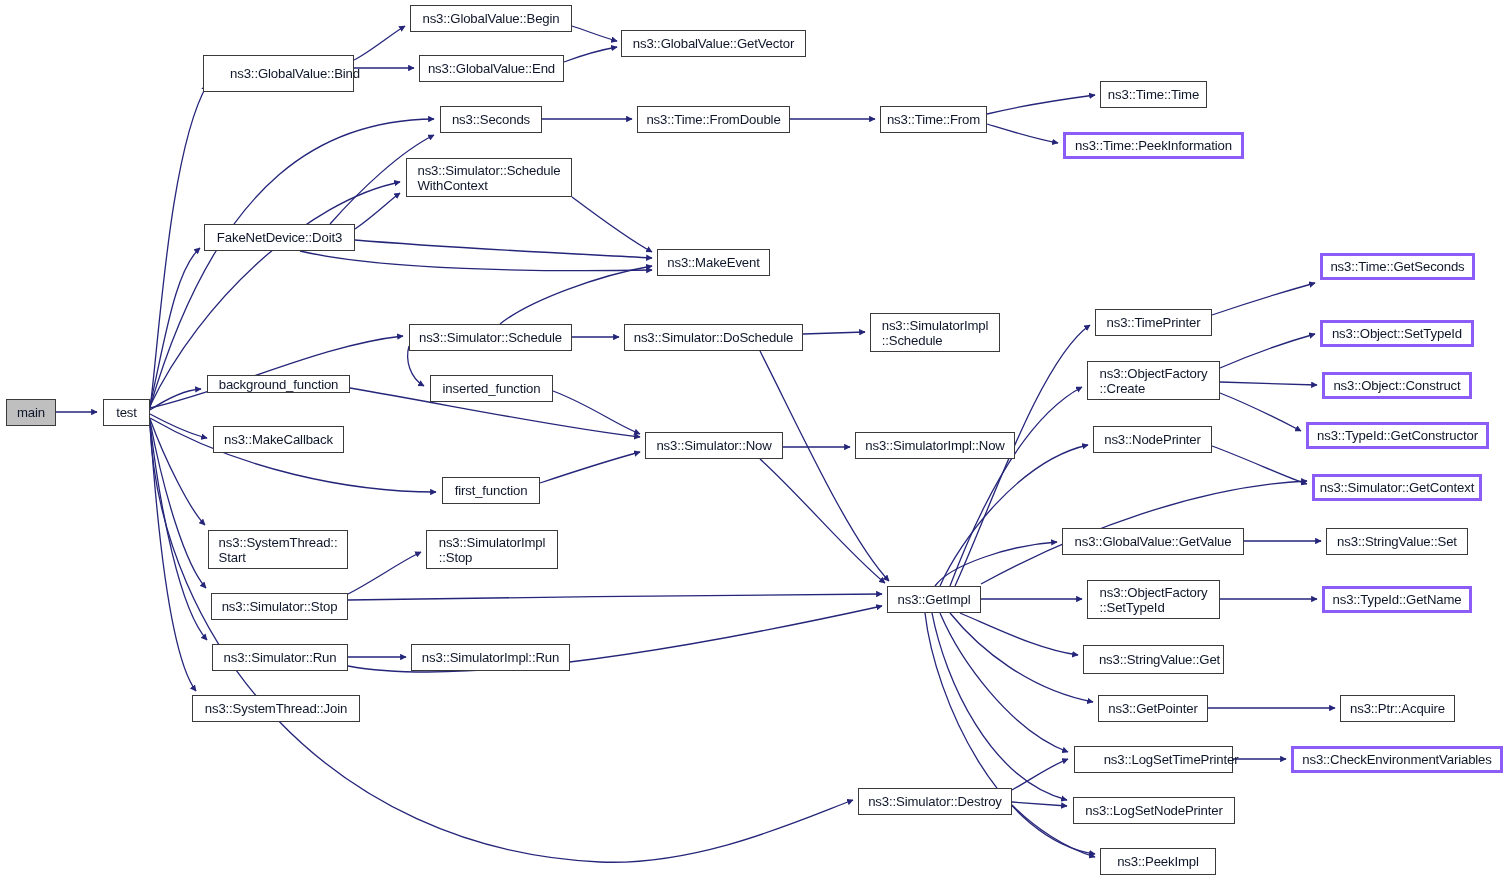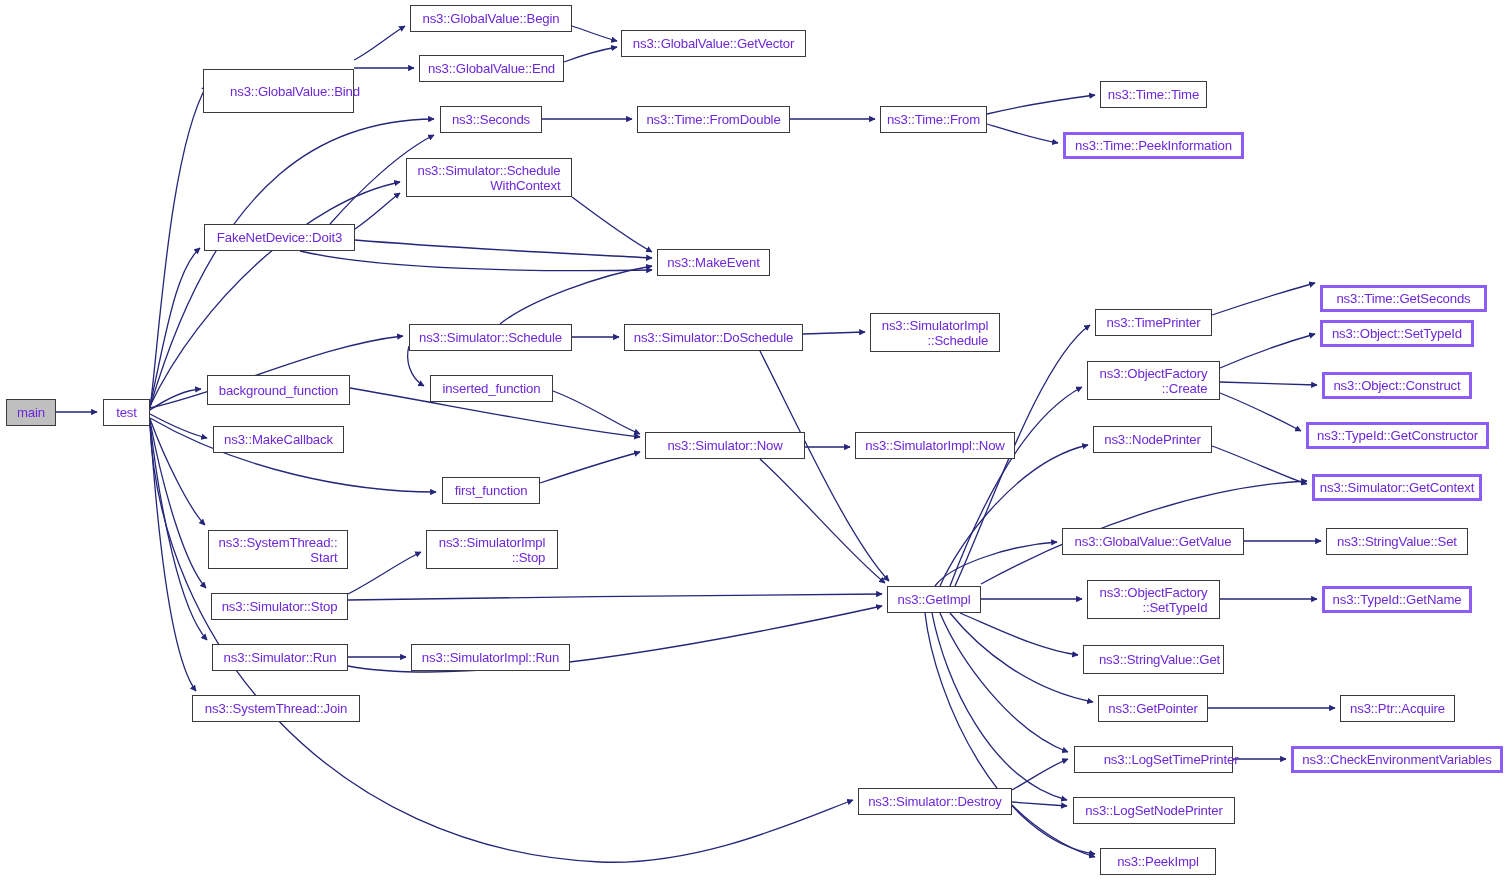--- a/index.html
+++ b/index.html
@@ -1,21 +1,21 @@
 <!DOCTYPE html>
 <html><head>
 <meta charset="utf-8">
 <style>
   html,body{margin:0;padding:0;background:#ffffff;}
   #canvas{position:relative;width:1509px;height:880px;background:#ffffff;
           font-family:"Liberation Sans","DejaVu Sans",sans-serif;overflow:hidden;}
   svg#edges{position:absolute;left:0;top:0;width:1509px;height:880px;pointer-events:none;}
   .node{position:absolute;box-sizing:border-box;display:flex;align-items:center;
-        justify-content:center;text-align:right;background:#ffffff;
-        border:1px solid #3a3a3a;color:#6d28d9;font-size:13.2px;line-height:15px;
+        justify-content:center;text-align:left;background:#ffffff;
+        border:1px solid #3a3a3a;color:#0f172a;font-size:13.2px;line-height:15px;
         letter-spacing:-0.15px;white-space:pre-line;z-index:5;}
   .node.red{border:3px solid #8b5cf6;}
   .node.root{background:#bfbfbf;border:1px solid #3a3a3a;}
 </style>
 </head>
 <body>
 
 <div id="canvas">
   <svg id="edges">
     <defs>
@@ -86,41 +86,41 @@
         <path d="M981,584 C1080,530 1200,486 1307,481" fill="none" stroke="#25257a" stroke-width="1.3" marker-end="url(#arrow)"></path>
         <path d="M1244,541 L1321,541" fill="none" stroke="#25257a" stroke-width="1.3" marker-end="url(#arrow)"></path>
         <path d="M1220,599 L1317,599" fill="none" stroke="#25257a" stroke-width="1.3" marker-end="url(#arrow)"></path>
         <path d="M1208,708 L1335,708" fill="none" stroke="#25257a" stroke-width="1.3" marker-end="url(#arrow)"></path>
         <path d="M1233,759 L1286,759" fill="none" stroke="#25257a" stroke-width="1.3" marker-end="url(#arrow)"></path>
       </g>
   </svg>
   <div id="node-layer">
       <div class="node root" style="left: 6px; top: 399px; width: 50px; height: 27px;">main</div>
       <div class="node" style="left: 103px; top: 399px; width: 47px; height: 27px;">test</div>
-      <div class="node" style="left: 203px; top: 69px; width: 151px; height: 44px; padding-left: 33px;">ns3::GlobalValue::Bind</div>
+      <div class="node" style="left: 203px; top: 55px; width: 151px; height: 37px; padding-left: 33px;">ns3::GlobalValue::Bind</div>
       <div class="node" style="left: 410px; top: 5px; width: 162px; height: 27px;">ns3::GlobalValue::Begin</div>
       <div class="node" style="left: 419px; top: 55px; width: 145px; height: 27px;">ns3::GlobalValue::End</div>
       <div class="node" style="left: 621px; top: 30px; width: 185px; height: 27px;">ns3::GlobalValue::GetVector</div>
       <div class="node" style="left: 440px; top: 106px; width: 102px; height: 27px;">ns3::Seconds</div>
       <div class="node" style="left: 637px; top: 106px; width: 153px; height: 27px;">ns3::Time::FromDouble</div>
       <div class="node" style="left: 880px; top: 106px; width: 107px; height: 27px;">ns3::Time::From</div>
       <div class="node" style="left: 1100px; top: 81px; width: 107px; height: 27px;">ns3::Time::Time</div>
       <div class="node red" style="left: 1063px; top: 132px; width: 181px; height: 27px;">ns3::Time::PeekInformation</div>
       <div class="node" style="left: 406px; top: 158px; width: 166px; height: 39px;">ns3::Simulator::Schedule
 WithContext</div>
       <div class="node" style="left: 204px; top: 224px; width: 151px; height: 27px;">FakeNetDevice::Doit3</div>
       <div class="node" style="left: 657px; top: 249px; width: 113px; height: 27px;">ns3::MakeEvent</div>
       <div class="node" style="left: 409px; top: 324px; width: 163px; height: 27px;">ns3::Simulator::Schedule</div>
       <div class="node" style="left: 624px; top: 324px; width: 179px; height: 27px;">ns3::Simulator::DoSchedule</div>
       <div class="node" style="left: 870px; top: 313px; width: 130px; height: 39px;">ns3::SimulatorImpl
 ::Schedule</div>
-      <div class="node" style="left: 207px; top: 375px; width: 143px; height: 30px;">background_function</div>
+      <div class="node" style="left: 207px; top: 375px; width: 143px; height: 18px;">background_function</div>
       <div class="node" style="left: 430px; top: 375px; width: 123px; height: 27px;">inserted_function</div>
       <div class="node" style="left: 213px; top: 426px; width: 131px; height: 27px;">ns3::MakeCallback</div>
-      <div class="node" style="left: 645px; top: 432px; width: 160px; height: 27px;">ns3::Simulator::Now</div>
+      <div class="node" style="left: 645px; top: 432px; width: 138px; height: 27px;">ns3::Simulator::Now</div>
       <div class="node" style="left: 855px; top: 432px; width: 160px; height: 27px;">ns3::SimulatorImpl::Now</div>
       <div class="node" style="left: 442px; top: 477px; width: 98px; height: 27px;">first_function</div>
       <div class="node" style="left: 208px; top: 530px; width: 140px; height: 39px;">ns3::SystemThread::
 Start</div>
       <div class="node" style="left: 426px; top: 530px; width: 132px; height: 39px;">ns3::SimulatorImpl
 ::Stop</div>
       <div class="node" style="left: 211px; top: 593px; width: 137px; height: 27px;">ns3::Simulator::Stop</div>
       <div class="node" style="left: 212px; top: 644px; width: 136px; height: 27px;">ns3::Simulator::Run</div>
       <div class="node" style="left: 411px; top: 644px; width: 159px; height: 27px;">ns3::SimulatorImpl::Run</div>
       <div class="node" style="left: 192px; top: 695px; width: 168px; height: 27px;">ns3::SystemThread::Join</div>
@@ -131,21 +131,21 @@
 ::Create</div>
       <div class="node" style="left: 1093px; top: 426px; width: 119px; height: 27px;">ns3::NodePrinter</div>
       <div class="node" style="left: 1062px; top: 528px; width: 182px; height: 27px;">ns3::GlobalValue::GetValue</div>
       <div class="node" style="left: 1087px; top: 580px; width: 133px; height: 39px;">ns3::ObjectFactory
 ::SetTypeId</div>
       <div class="node" style="left: 1083px; top: 645px; width: 141px; height: 29px; padding-left: 12px;">ns3::StringValue::Get</div>
       <div class="node" style="left: 1098px; top: 695px; width: 110px; height: 27px;">ns3::GetPointer</div>
       <div class="node" style="left: 1074px; top: 746px; width: 159px; height: 27px; padding-left: 35px;">ns3::LogSetTimePrinter</div>
       <div class="node" style="left: 1073px; top: 797px; width: 162px; height: 27px;">ns3::LogSetNodePrinter</div>
       <div class="node" style="left: 1100px; top: 848px; width: 116px; height: 27px;">ns3::PeekImpl</div>
-      <div class="node red" style="left: 1320px; top: 285px; width: 167px; height: 27px;">ns3::Time::GetSeconds</div>
+      <div class="node red" style="left: 1320px; top: 253px; width: 155px; height: 27px;">ns3::Time::GetSeconds</div>
       <div class="node red" style="left: 1320px; top: 320px; width: 154px; height: 27px;">ns3::Object::SetTypeId</div>
       <div class="node red" style="left: 1322px; top: 372px; width: 150px; height: 27px;">ns3::Object::Construct</div>
       <div class="node red" style="left: 1306px; top: 422px; width: 183px; height: 27px;">ns3::TypeId::GetConstructor</div>
       <div class="node red" style="left: 1312px; top: 474px; width: 170px; height: 27px;">ns3::Simulator::GetContext</div>
       <div class="node" style="left: 1326px; top: 528px; width: 142px; height: 27px;">ns3::StringValue::Set</div>
       <div class="node red" style="left: 1322px; top: 586px; width: 150px; height: 27px;">ns3::TypeId::GetName</div>
       <div class="node" style="left: 1340px; top: 695px; width: 115px; height: 27px;">ns3::Ptr::Acquire</div>
       <div class="node red" style="left: 1291px; top: 746px; width: 212px; height: 27px;">ns3::CheckEnvironmentVariables</div>
     </div>
 </div>

